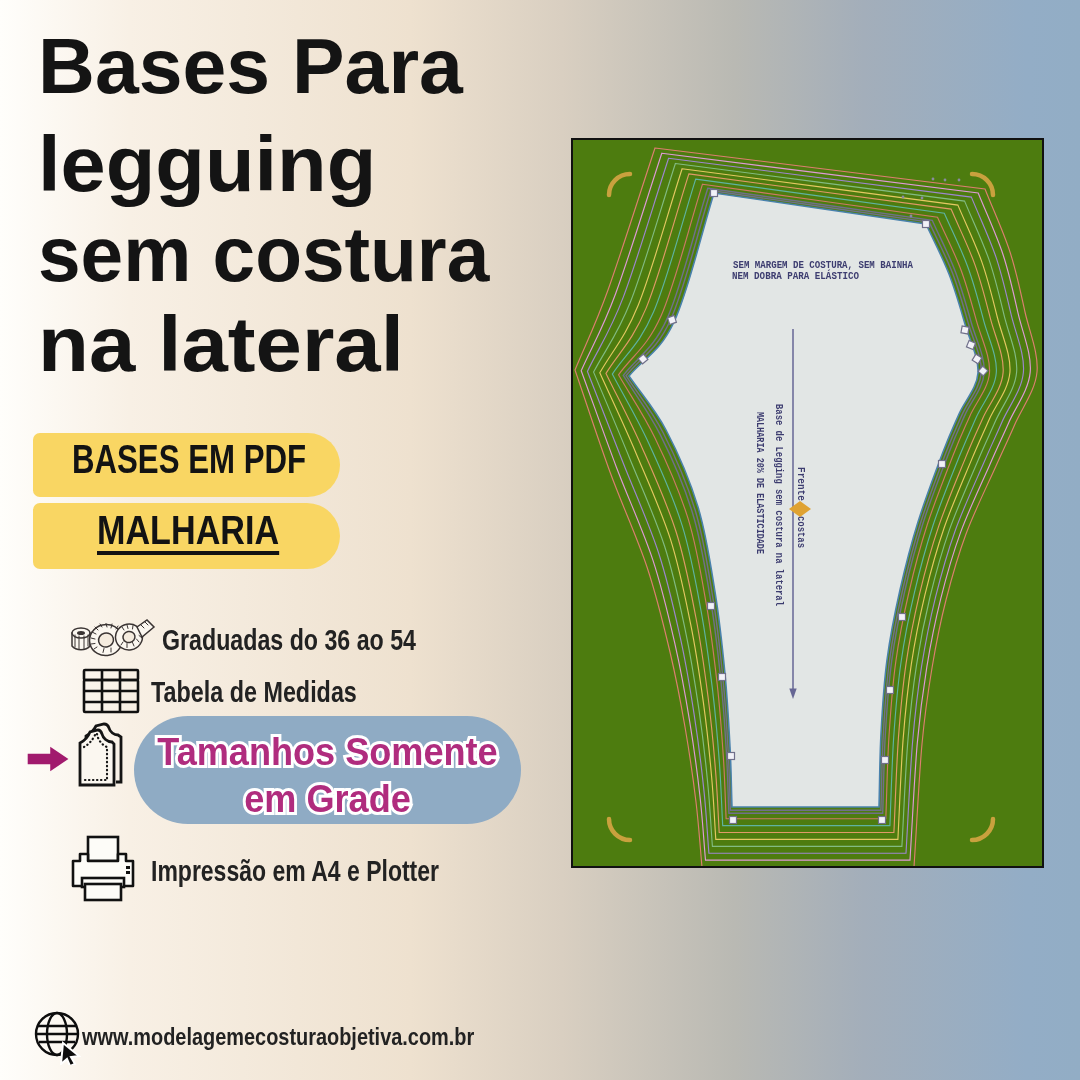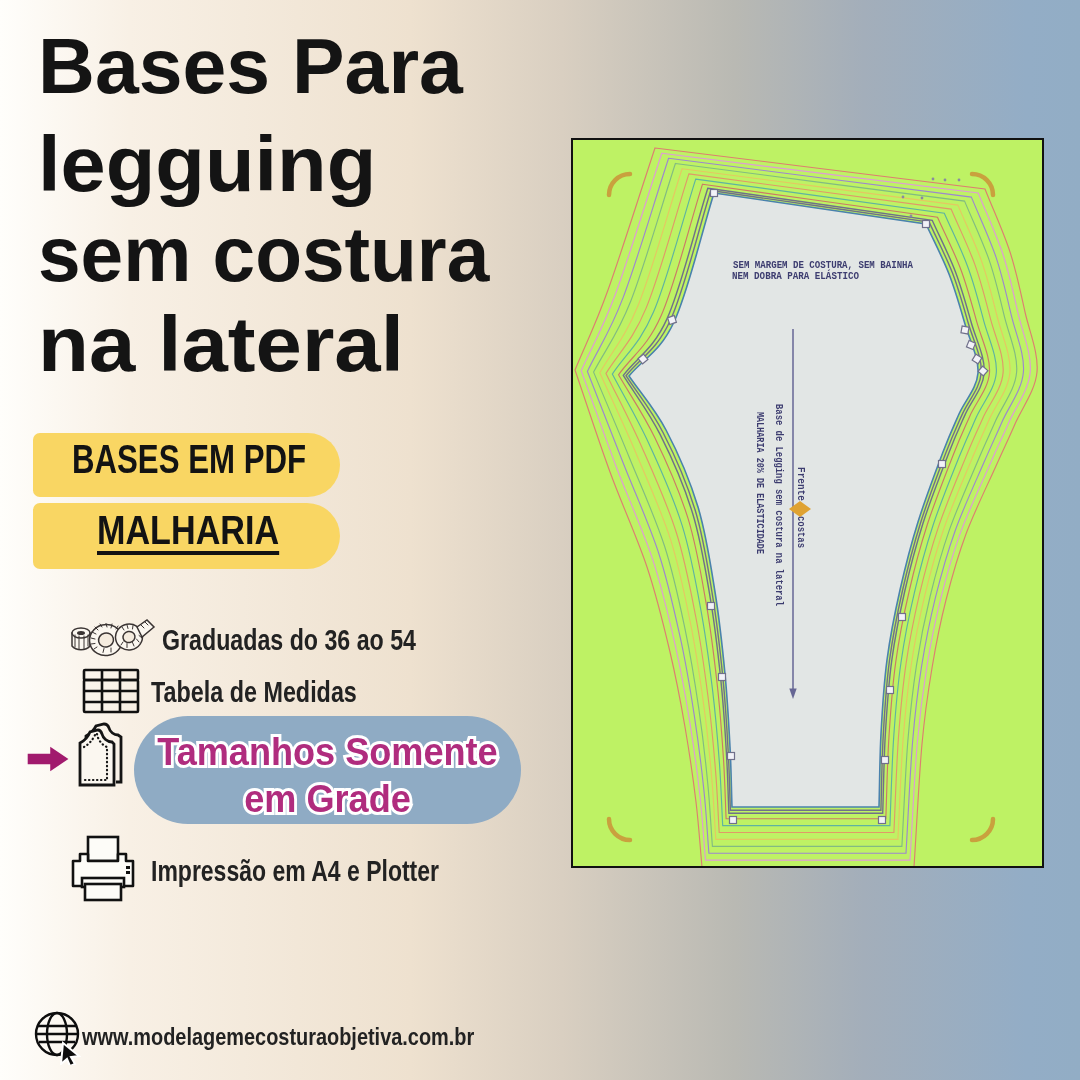--- a/index.html
+++ b/index.html
@@ -103,21 +103,21 @@
 
 <svg class="abs" style="left:33px;top:1009px;" width="52" height="56" viewBox="0 0 52 56">
  <g fill="none" stroke="#0d0d0d" stroke-width="2.4">
   <circle cx="24" cy="25" r="21"></circle>
   <ellipse cx="24" cy="25" rx="10" ry="21"></ellipse>
   <path d="M5,17 L43,17 M3,25 L45,25 M6,33 L42,33"></path>
  </g>
  <path d="M30,34 L46,47 L38,48 L42,55 L37,57 L34,50 L28,55 Z" fill="#0d0d0d" stroke="#fff" stroke-width="2"></path>
 </svg>
 
-<div class="abs" style="left:571px;top:138px;width:469px;height:726px;background:#bef264;border:2.5px solid #111;">
+<div class="abs" style="left:571px;top:138px;width:469px;height:726px;background:#4d7c0f;border:2.5px solid #111;">
 <svg width="469" height="726" viewBox="0 0 469 726" style="position:absolute;left:0;top:0;">
 <path d="M141.0,53.0C211.7,63.3 282.3,73.7 353.0,84.0C360.7,100.7 369.5,117.3 376.0,134.0C382.5,150.7 387.2,167.5 392.0,184.0C396.8,200.5 406.0,218.0 405.0,233.0C404.0,248.0 391.8,260.8 386.0,274.0C380.2,287.2 376.8,294.0 370.0,312.0C363.2,330.0 352.2,359.0 345.0,382.0C337.8,405.0 332.2,427.0 327.0,450.0C321.8,473.0 317.2,496.0 314.0,520.0C310.8,544.0 309.3,569.5 308.0,594.0C306.7,618.5 306.7,642.7 306.0,667.0C257.0,667.0 208.0,667.0 159.0,667.0C158.3,647.0 158.2,629.2 157.0,607.0C155.8,584.8 154.5,559.8 152.0,534.0C149.5,508.2 146.5,479.8 142.0,452.0C137.5,424.2 133.2,394.0 125.0,367.0C116.8,340.0 104.5,311.8 93.0,290.0C81.5,268.2 68.3,254.0 56.0,236.0C71.0,218.0 86.8,212.5 101.0,182.0C115.2,151.5 127.7,96.0 141.0,53.0Z" fill="#e2e6e5" stroke="#4a82ad" stroke-width="1.6"></path>
 <path d="M137.8,50.5C210.6,61.0 283.4,71.6 356.2,82.1C363.9,99.0 372.8,115.9 379.4,132.8C385.9,149.7 390.5,166.6 395.3,183.3C400.1,200.0 409.3,217.7 408.2,232.9C407.2,248.1 395.0,261.2 389.1,274.6C383.2,287.9 379.8,294.8 372.9,312.8C366.0,330.8 354.9,359.7 347.6,382.7C340.4,405.6 334.7,427.6 329.5,450.5C324.3,473.5 319.7,496.4 316.5,520.4C313.3,544.4 311.7,569.6 310.3,594.5C308.8,619.5 308.7,645.0 307.9,670.3C257.7,670.3 207.5,670.3 157.4,670.3C156.6,650.2 156.4,632.3 155.1,610.0C153.9,587.8 152.4,562.7 149.8,536.9C147.2,511.1 144.1,483.1 139.5,455.3C134.9,427.5 130.5,397.5 122.2,370.3C113.9,343.1 101.4,314.7 89.9,292.3C78.4,269.9 65.3,254.6 53.0,235.7C67.8,217.2 83.2,211.1 97.4,180.2C111.5,149.4 124.3,93.8 137.8,50.5Z" fill="none" stroke="#70708a" stroke-width="1.4"></path>
 <path d="M134.8,48.3C209.6,59.0 284.4,69.6 359.2,80.3C366.9,97.4 375.9,114.6 382.4,131.7C388.9,148.8 393.5,165.9 398.3,182.7C403.1,199.6 412.3,217.5 411.2,232.9C410.1,248.3 397.8,261.6 391.9,275.1C385.9,288.5 382.5,295.4 375.6,313.5C368.6,331.5 357.3,360.3 350.0,383.3C342.8,406.2 337.0,428.1 331.8,451.0C326.6,474.0 322.0,496.8 318.7,520.8C315.5,544.8 313.8,569.6 312.3,595.0C310.8,620.5 310.6,647.2 309.7,673.3C258.4,673.3 207.1,673.3 155.9,673.3C155.0,653.1 154.8,635.1 153.4,612.8C152.1,590.5 150.5,565.3 147.8,539.6C145.1,513.8 142.0,486.0 137.3,458.3C132.6,430.6 128.0,400.6 119.6,373.3C111.3,346.0 98.7,317.4 87.1,294.4C75.6,271.4 62.6,255.1 50.3,235.4C64.9,216.5 80.0,209.8 94.1,178.6C108.1,147.5 121.2,91.7 134.8,48.3Z" fill="none" stroke="#70708a" stroke-width="1.4"></path>
 <path d="M129.5,44.2C207.8,55.2 286.2,66.2 364.5,77.2C372.3,94.7 381.4,112.3 387.9,129.7C394.4,147.1 398.9,164.5 403.7,181.7C408.5,198.8 417.6,217.1 416.5,232.8C415.4,248.5 402.9,262.3 396.9,275.9C390.9,289.6 387.4,296.7 380.3,314.7C373.2,332.8 361.8,361.5 354.4,384.3C347.0,407.2 341.2,429.1 336.0,452.0C330.7,474.8 326.1,497.6 322.8,521.6C319.4,545.6 317.7,569.8 316.0,596.0C314.3,622.1 313.9,651.1 312.8,678.7C259.6,678.7 206.4,678.7 153.1,678.7C152.2,658.4 151.9,640.1 150.4,617.7C148.9,595.3 147.1,570.0 144.2,544.3C141.3,518.7 138.1,491.3 133.2,463.7C128.4,436.1 123.6,406.3 115.1,378.7C106.5,351.1 93.7,322.2 82.1,298.2C70.5,274.2 57.7,255.9 45.5,234.8C59.7,215.1 74.1,207.5 88.1,175.8C102.1,144.0 115.7,88.1 129.5,44.2Z" fill="none" stroke="#cc7a66" stroke-width="1.15"></path>
 <path d="M122.7,39.1C205.6,50.4 288.4,61.8 371.3,73.2C379.2,91.2 388.4,109.3 394.9,127.2C401.5,145.0 405.9,162.7 410.6,180.3C415.3,197.9 424.5,216.6 423.3,232.7C422.1,248.8 409.5,263.2 403.4,277.1C397.2,291.0 393.7,298.2 386.4,316.3C379.2,334.4 367.4,362.9 359.9,385.7C352.4,408.5 346.6,430.3 341.3,453.1C335.9,475.9 331.4,498.5 328.0,522.5C324.5,546.5 322.6,569.9 320.7,597.1C318.9,624.3 318.1,656.1 316.9,685.6C261.1,685.6 205.4,685.6 149.7,685.6C148.6,665.1 148.1,646.6 146.5,624.0C144.8,601.5 142.7,576.0 139.6,550.4C136.5,524.9 133.1,498.1 128.0,470.6C123.0,443.1 117.9,413.5 109.2,385.6C100.5,357.7 87.3,328.3 75.6,303.0C64.0,277.8 51.4,257.1 39.3,234.1C53.0,213.5 66.6,204.6 80.5,172.1C94.4,139.6 108.7,83.4 122.7,39.1Z" fill="none" stroke="#5fb3a1" stroke-width="1.15"></path>
 <path d="M115.9,33.9C203.3,45.6 290.7,57.4 378.1,69.1C386.0,87.6 395.4,106.4 401.9,124.6C408.5,142.9 412.8,160.9 417.5,178.9C422.2,196.9 431.4,216.0 430.1,232.6C428.8,249.1 416.1,264.0 409.8,278.2C403.5,292.5 399.9,299.8 392.5,317.9C385.1,336.1 373.1,364.4 365.4,387.1C357.7,409.8 351.9,431.5 346.5,454.2C341.2,477.0 336.6,499.4 333.1,523.4C329.6,547.4 327.5,570.1 325.4,598.2C323.4,626.4 322.4,661.1 320.9,692.5C262.7,692.5 204.5,692.5 146.2,692.5C145.0,671.8 144.4,653.0 142.5,630.4C140.7,607.7 138.3,582.0 135.0,556.5C131.7,531.0 128.2,504.8 122.9,477.5C117.6,450.2 112.3,420.8 103.3,392.5C94.4,364.2 80.9,334.4 69.2,307.9C57.5,281.3 45.1,258.2 33.0,233.4C46.4,211.8 59.1,201.7 73.0,168.4C86.8,135.1 101.6,78.7 115.9,33.9Z" fill="none" stroke="#e09a68" stroke-width="1.15"></path>
 <path d="M109.1,28.7C201.0,40.8 293.0,53.0 384.9,65.1C392.9,84.1 402.4,103.4 408.9,122.1C415.5,140.9 419.7,159.1 424.4,177.5C429.1,195.9 438.2,215.5 436.9,232.5C435.5,249.4 422.6,264.9 416.2,279.4C409.9,293.9 406.2,301.4 398.6,319.6C391.1,337.7 378.7,365.8 370.9,388.5C363.1,411.1 357.3,432.8 351.8,455.4C346.4,478.0 341.9,500.3 338.3,524.3C334.7,548.3 332.4,570.2 330.1,599.4C327.9,628.6 326.6,666.1 324.9,699.4C264.2,699.4 203.5,699.4 142.8,699.4C141.4,678.5 140.7,659.5 138.6,636.7C136.6,613.9 133.9,588.0 130.4,562.6C126.9,537.2 123.2,511.6 117.7,484.4C112.2,457.2 106.6,428.0 97.5,399.4C88.3,370.8 74.5,340.5 62.8,312.7C51.0,284.9 38.8,259.4 26.8,232.8C39.7,210.1 51.6,198.7 65.4,164.7C79.1,130.7 94.5,74.0 109.1,28.7Z" fill="none" stroke="#e4c862" stroke-width="1.15"></path>
 <path d="M102.4,23.5C198.8,36.0 295.2,48.6 391.6,61.1C399.7,80.6 409.3,100.4 416.0,119.6C422.6,138.8 426.7,157.3 431.3,176.1C435.9,194.9 445.1,214.9 443.6,232.3C442.2,249.7 429.2,265.7 422.7,280.6C416.2,295.4 412.4,303.0 404.7,321.2C397.0,339.4 384.4,367.3 376.4,389.9C368.5,412.4 362.6,434.0 357.1,456.5C351.6,479.1 347.2,501.2 343.5,525.2C339.8,549.2 337.3,570.4 334.9,600.5C332.4,630.7 330.9,671.0 328.9,706.3C265.7,706.3 202.5,706.3 139.4,706.3C137.8,685.2 137.0,666.0 134.7,643.0C132.5,620.1 129.5,594.0 125.8,568.7C122.1,543.4 118.2,518.4 112.5,491.3C106.8,464.2 101.0,435.3 91.6,406.3C82.2,377.3 68.1,346.5 56.3,317.5C44.5,288.5 32.5,260.6 20.6,232.1C33.0,208.4 44.1,195.8 57.8,161.0C71.4,126.3 87.5,69.4 102.4,23.5Z" fill="none" stroke="#82bb82" stroke-width="1.15"></path>
 <path d="M95.6,18.3C196.5,31.2 297.5,44.2 398.4,57.1C406.6,77.1 416.3,97.4 423.0,117.1C429.6,136.7 433.6,155.6 438.2,174.8C442.8,194.0 451.9,214.4 450.4,232.2C448.9,250.1 435.7,266.6 429.1,281.7C422.5,296.8 418.7,304.5 410.8,322.8C402.9,341.0 390.0,368.8 382.0,391.2C373.9,413.7 368.0,435.2 362.4,457.7C356.9,480.2 352.5,502.2 348.6,526.2C344.8,550.2 342.2,570.5 339.6,601.7C337.0,632.9 335.2,676.0 333.0,713.2C267.3,713.2 201.6,713.2 135.9,713.2C134.2,691.9 133.3,672.4 130.8,649.4C128.4,626.3 125.1,600.0 121.2,574.8C117.3,549.6 113.3,525.1 107.4,498.2C101.4,471.3 95.3,442.5 85.7,413.2C76.2,383.9 61.8,352.6 49.9,322.3C38.0,292.0 26.2,261.7 14.4,231.4C26.3,206.7 36.7,192.9 50.2,157.4C63.7,121.9 80.4,64.7 95.6,18.3Z" fill="none" stroke="#9d87cf" stroke-width="1.15"></path>

